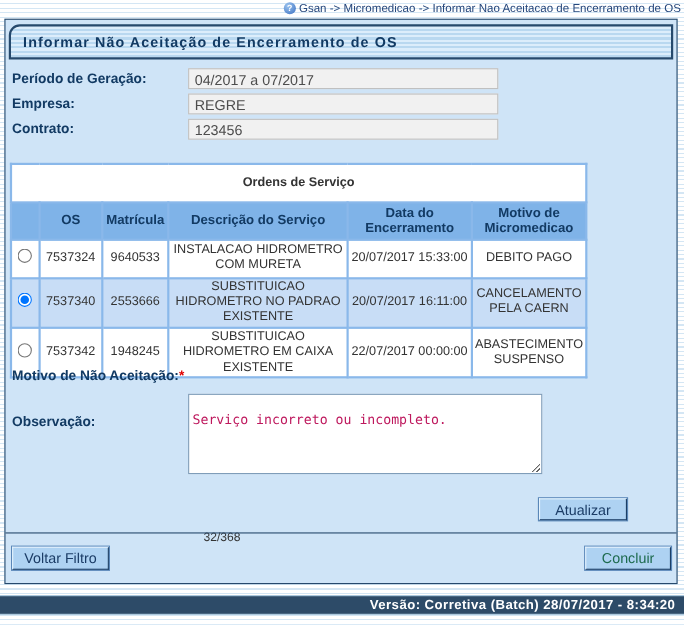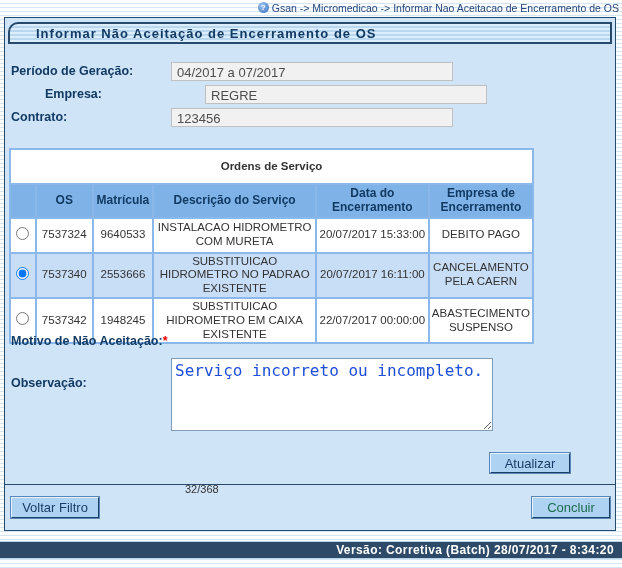--- a/index.html
+++ b/index.html
@@ -14,31 +14,31 @@
   
   .breadcrumb{ position:absolute; top:1px; right:3px; height:13px; display:flex; align-items:center; gap:3px;
     font-size:10.5px; color:#26477c; white-space:nowrap; }
   .help-icon{ width:11px; height:11px; border-radius:50%; background:radial-gradient(circle at 35% 30%,#9cc4f0,#3a6fc0);
     color:#fff; font-size:8px; font-weight:bold; display:flex; align-items:center; justify-content:center; line-height:1; }
 
   
   .main-box{ position:absolute; left:4px; top:17px; width:612px; height:514px;
     background:#cfe4f7; border:1px solid #26496c; }
 
-  .title-bar{ position:absolute; left:3px; right:3px; top:4px; height:22px;
+  .title-bar{ position:absolute; left:3px; right:3px; top:4px; height:32px;
     border:2px solid #26496c; border-radius:10px 0 0 0;
     background:repeating-linear-gradient(to bottom,#dcedfb 0px,#dcedfb 2px,#b9d8f0 2px,#b9d8f0 4px);
-    display:flex; align-items:center; padding-left:26px;
+    display:flex; align-items:center; padding-left:11px;
     font-size:13px; font-weight:bold; letter-spacing:1px; color:#123a63; }
 
   .field-row{ position:absolute; left:0; right:0; height:19px; }
   .field-row .lbl{ position:absolute; left:6px; top:0; line-height:19px; font-size:12.5px; font-weight:bold; color:#123a63; }
   .field-row .val{ position:absolute; left:166px; top:0; width:282px; height:19px; line-height:19px;
     background:#f1f1f1; border:1px solid #c0c0c0; font-size:13px; color:#4d4d4d; padding-left:5px; }
-  #row-periodo{ top:44px; } #row-empresa{ top:67px;margin-left:34px; } #row-contrato{ top:90px; }
+  #row-periodo{ top:44px; } #row-empresa{ top:67px; } #row-contrato{ top:90px; }
 
   
   table.orders{ position:absolute; left:4px; top:130px; width:525px; border-collapse:collapse;
     border:1px solid #4a7ab0; }
   table.orders td, table.orders th{ border:2px solid #8ab8ea; text-align:center; vertical-align:middle; }
   .tbl-caption{ background:#5b7fd2; color:#ffffff; font-weight:bold; font-size:12px; height:20px; }
   table.orders th{ background:#7fb3e8; color:#123a63; font-size:12px; font-weight:bold; height:30px; line-height:1.15; padding:2px; }
   table.orders td{ background:#ffffff; color:#333333; font-size:11.5px; height:35px; line-height:1.2; padding:1px 2px; }
   tr.selected td{ background:#c8ddf6; }
 
@@ -46,22 +46,22 @@
   .motivo-row{ position:absolute; left:0; right:0; top:312px; height:22px; }
   .motivo-row .lbl{ position:absolute; left:6px; line-height:22px; font-size:12.5px; font-weight:bold; color:#123a63; }
   .req{ color:#e00000; }
   .motivo-row select{ position:absolute; left:166px; top:0; width:318px; height:22px;
     font-family:"Liberation Sans",sans-serif; font-size:13px; color:#111;
     background:#fff; border:1px solid #7f9db9; }
 
   
   .obs-label{ position:absolute; left:6px; top:358px; font-size:12.5px; font-weight:bold; color:#123a63; }
   textarea.obs{ position:absolute; left:166px; top:340px; width:322px; height:73px;
-    font-family:"DejaVu Sans Mono", monospace; font-size:16px; color:#1d4ed8;
-    background:#fff; border:1px solid #7f9db9; padding:2px 3px; resize:both; }
+    font-family:"DejaVu Sans Mono", monospace; font-size:12px; color:#be185d;
+    background:#fff; border:1px solid #7f9db9; padding:15px 3px; resize:both; }
   .char-counter{ position:absolute; left:180px; top:417px; font-size:11px; color:#333;margin-top:48px; }
 
   
   .btn{ position:absolute; height:20px; font-family:"Liberation Sans",sans-serif; font-size:13px; color:#1b3c66;
     background:#aed2f2; border:1px solid; border-color:#e4f2fd #1c3f66 #1c3f66 #e4f2fd;
     box-shadow:0 0 0 1px #5a87b8; cursor:pointer; line-height:17px; text-align:center; }
   #btn-atualizar{ top:435px; right:45px; width:80px; }
   #btn-voltar{ top:479px; left:6px; width:88px; height:21px; }
   #btn-concluir{ top:479px; right:5px; width:78px; height:21px; color:#1e6b4f; }
 
@@ -112,21 +112,21 @@
       <tbody>
           <tr>
         <td class="tbl-caption" colspan="6">Ordens de Serviço</td>
       </tr>
       <tr>
         <th></th>
         <th>OS</th>
         <th>Matrícula</th>
         <th>Descrição do Serviço</th>
         <th>Data do Encerramento</th>
-        <th>Empresa de Encerramento</th>
+        <th>Motivo de Micromedicao</th>
       </tr>
       <tr>
         <td><input type="radio" name="os" style=""></td>
         <td>7537324</td>
         <td>9640533</td>
         <td>INSTALACAO HIDROMETRO COM MURETA</td>
         <td>20/07/2017 15:33:00</td>
         <td>DEBITO PAGO</td>
       </tr>
       <tr class="selected">

